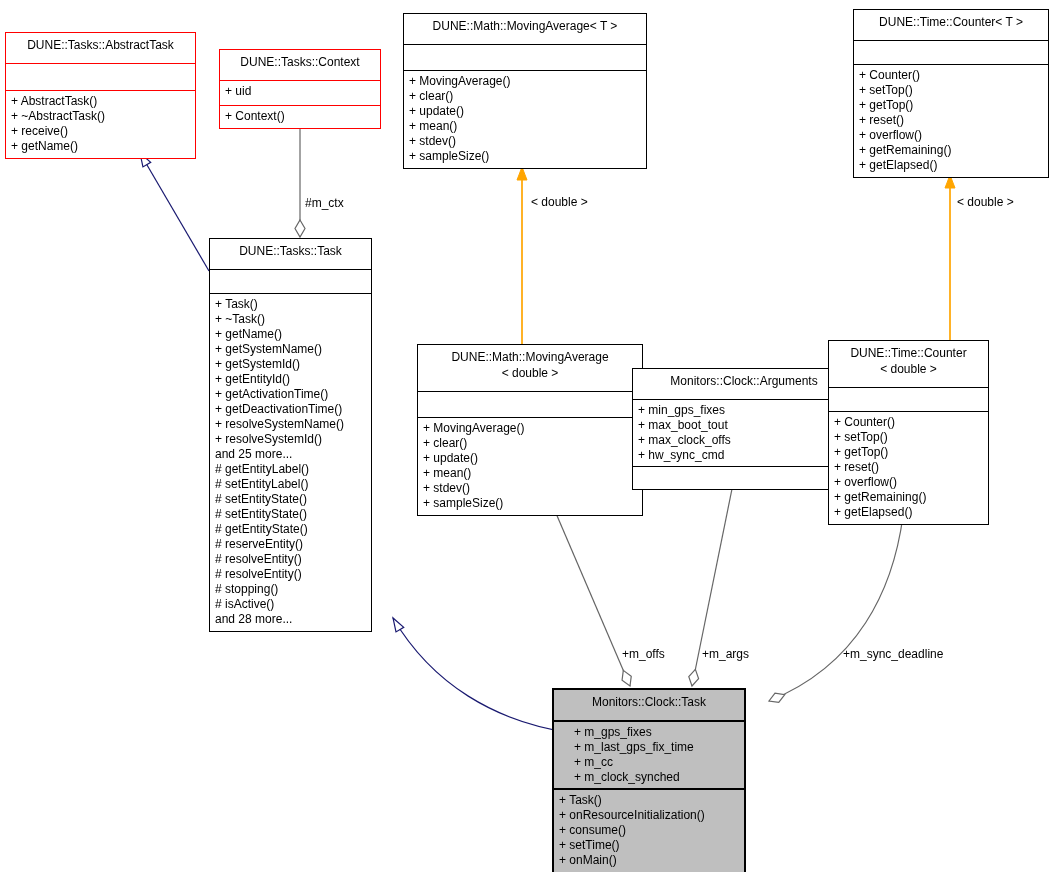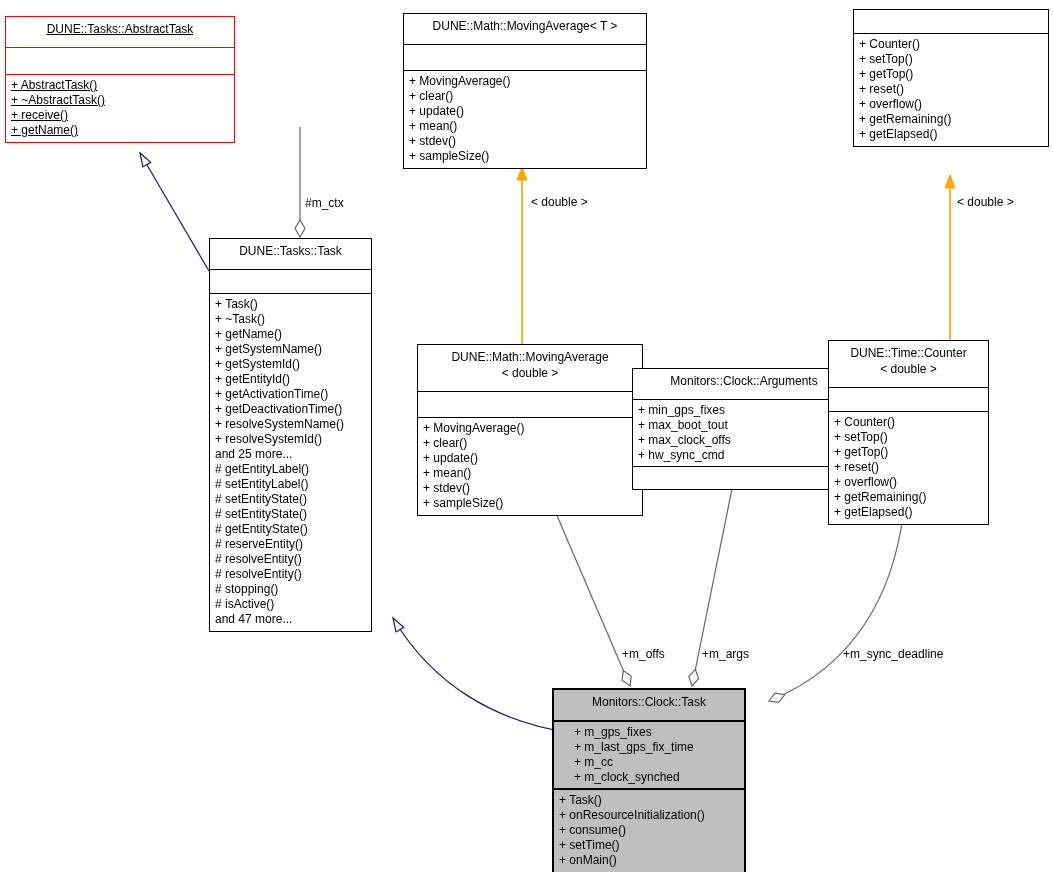--- a/index.html
+++ b/index.html
@@ -98,46 +98,56 @@
     <path class="edge" d="M903,516 C893,590 858,665 769,701" marker-end="url(#mk-diamond)"></path>
 
     <text class="edge-label" x="305" y="207">#m_ctx</text>
     <text class="edge-label" x="531" y="206">&lt; double &gt;</text>
     <text class="edge-label" x="957" y="206">&lt; double &gt;</text>
     <text class="edge-label" x="622" y="658">+m_offs</text>
     <text class="edge-label" x="702" y="658">+m_args</text>
     <text class="edge-label" x="843" y="658">+m_sync_deadline</text>
   </svg>
 
-  <div class="uml-box red-box" style="left:5px;top:16px;width:230px;text-decoration:underline;">
+  <div class="uml-box red-box" style="left:5px;top:32px;width:191px;">
     <div class="uml-title">DUNE::Tasks::AbstractTask</div>
     <div class="uml-attrs" style="min-height:27px;"></div>
     <div class="uml-methods">
         <div class="member">+ AbstractTask()</div>
         <div class="member">+ ~AbstractTask()</div>
         <div class="member">+ receive()</div>
         <div class="member">+ getName()</div>
       </div>
   </div>
 
+  <div class="uml-box red-box" style="left:219px;top:49px;width:162px;">
+    <div class="uml-title">DUNE::Tasks::Context</div>
+    <div class="uml-attrs" style="min-height:25px;">
+        <div class="member">+ uid</div>
+      </div>
+    <div class="uml-methods">
+        <div class="member">+ Context()</div>
+      </div>
+  </div>
 
   <div class="uml-box" style="left:403px;top:13px;width:244px;">
     <div class="uml-title">DUNE::Math::MovingAverage&lt; T &gt;</div>
     <div class="uml-attrs" style="min-height:26px;"></div>
     <div class="uml-methods">
         <div class="member">+ MovingAverage()</div>
         <div class="member">+ clear()</div>
         <div class="member">+ update()</div>
         <div class="member">+ mean()</div>
         <div class="member">+ stdev()</div>
         <div class="member">+ sampleSize()</div>
       </div>
   </div>
 
   <div class="uml-box" style="left:853px;top:9px;width:196px;">
+    <div class="uml-title">DUNE::Time::Counter&lt; T &gt;</div>
     <div class="uml-attrs" style="min-height:24px;"></div>
     <div class="uml-methods">
         <div class="member">+ Counter()</div>
         <div class="member">+ setTop()</div>
         <div class="member">+ getTop()</div>
         <div class="member">+ reset()</div>
         <div class="member">+ overflow()</div>
         <div class="member">+ getRemaining()</div>
         <div class="member">+ getElapsed()</div>
       </div>
@@ -161,21 +171,21 @@
         <div class="member"># getEntityLabel()</div>
         <div class="member"># setEntityLabel()</div>
         <div class="member"># setEntityState()</div>
         <div class="member"># setEntityState()</div>
         <div class="member"># getEntityState()</div>
         <div class="member"># reserveEntity()</div>
         <div class="member"># resolveEntity()</div>
         <div class="member"># resolveEntity()</div>
         <div class="member"># stopping()</div>
         <div class="member"># isActive()</div>
-        <div class="member">and 47 more...</div>
+        <div class="member">and 28 more...</div>
       </div>
   </div>
 
   <div class="uml-box" style="left:417px;top:344px;width:226px;">
     <div class="uml-title">
       <div>DUNE::Math::MovingAverage</div>
       <div>&lt; double &gt;</div>
     </div>
     <div class="uml-attrs" style="min-height:26px;"></div>
     <div class="uml-methods">

